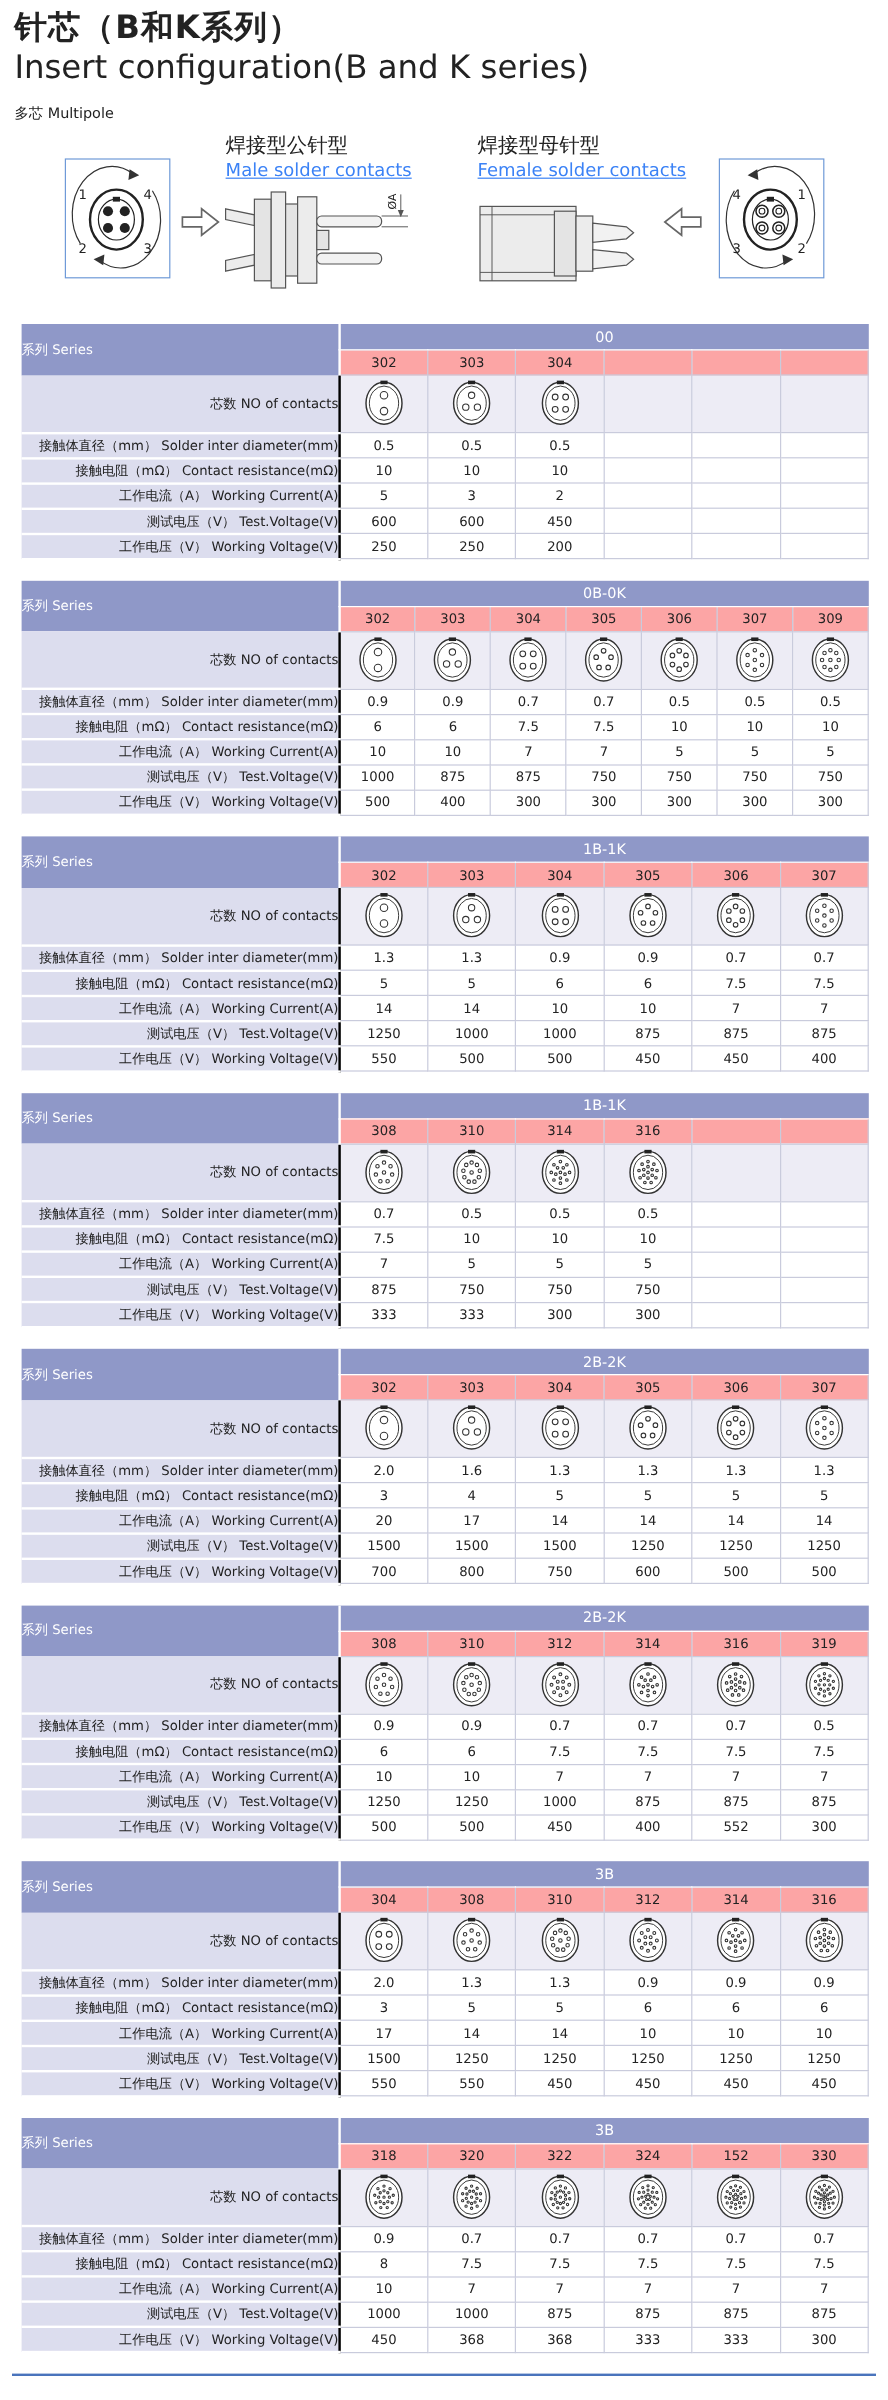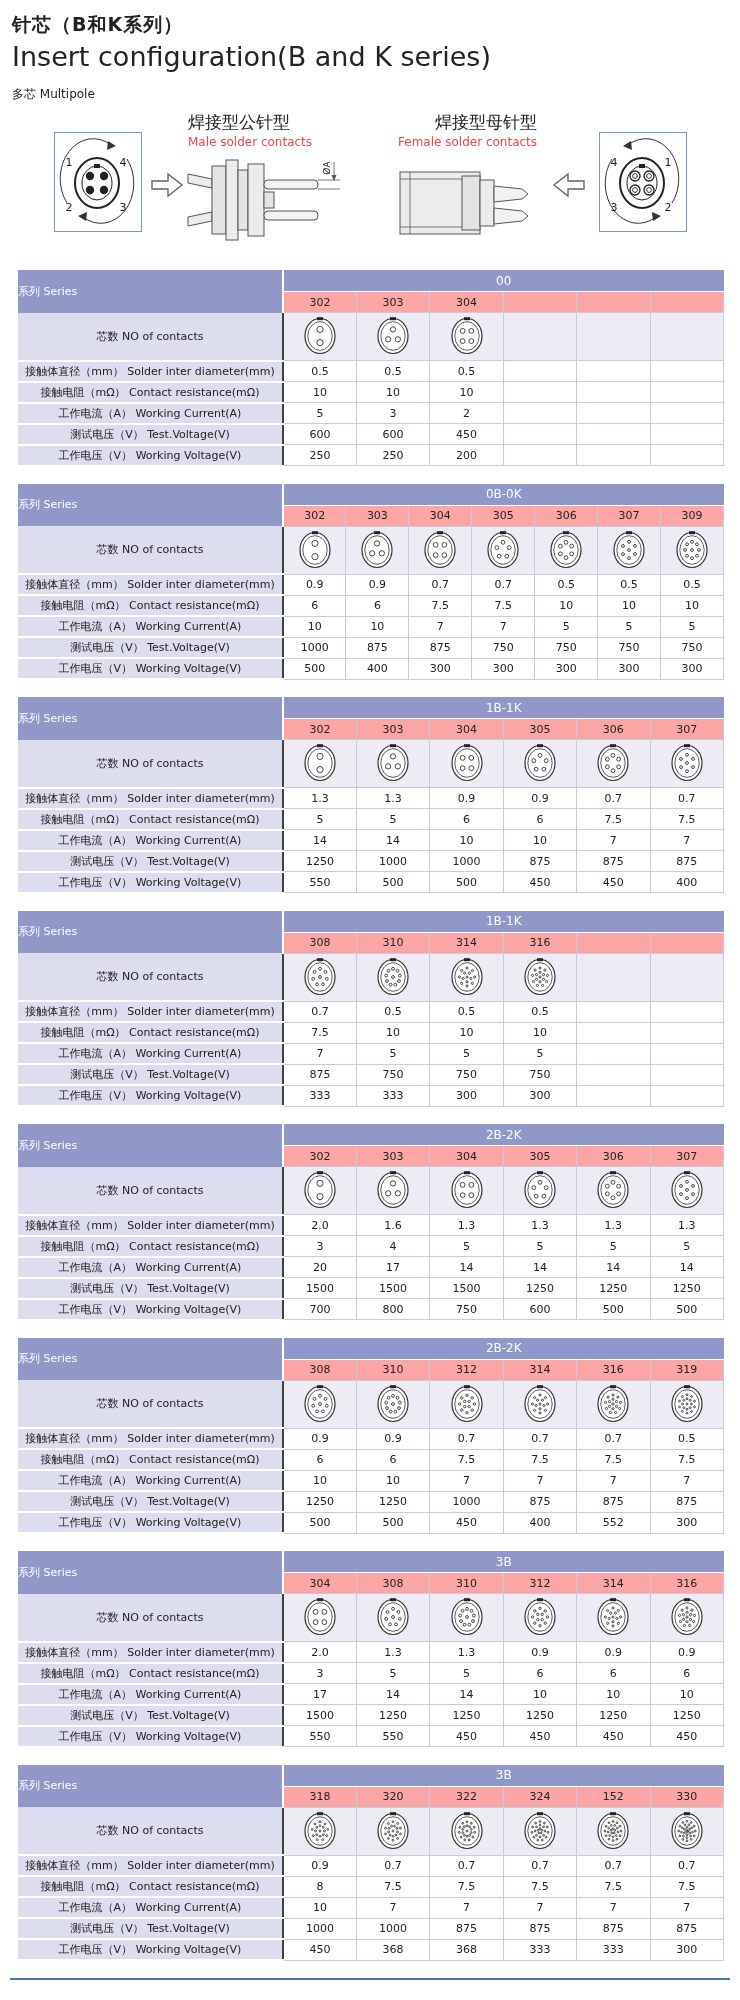--- a/index.html
+++ b/index.html
@@ -1,46 +1,46 @@
 <!DOCTYPE html>
 <html style="--band: #8f98c8; --lbl: #dcddee; --ccell: #edecf5; --grid: #c9cbdc; --boxborder: #6f9ad8; --rule: #4a74bc;"><head>
 <meta charset="utf-8">
 <style>
   html,body{margin:0;padding:0;background:#fff;}
   .page{position:relative;width:740px;height:2000px;background:#fff;overflow:hidden;
         font-family:"DejaVu Sans","Liberation Sans",sans-serif;color:#222;}
-  .title-zh{font-size:19px;font-weight:bold;margin:8px 0 0 12px;line-height:32px;letter-spacing:1px;}
+  .title-zh{font-size:27px;font-weight:bold;margin:8px 0 0 12px;line-height:32px;letter-spacing:1px;}
   .title-en{font-size:27px;font-weight:normal;margin:0 0 0 12px;line-height:33px;}
   .subtitle{font-size:12px;margin:9px 0 0 12px;line-height:24px;}
 
   .diagram-strip{position:relative;height:150px;margin-top:4px;}
   .face-box{position:absolute;top:22px;width:86px;height:98px;background:#fff;
             border:1px solid var(--boxborder,#6f9ad8);}
   .face-box.left{left:54px;} .face-box.right{left:599px;}
   .conn-label{position:absolute;top:3px;}
-  .conn-label.male{left:188px;} .conn-label.female{left:398px;text-align:right;}
+  .conn-label.male{left:188px;} .conn-label.female{left:398px;}
   .conn-label .zh{font-size:17px;line-height:21px;font-family:Liberation Mono, monospace;}
-  .conn-label .en{font-size:12px;line-height:17px;color:#ef4444;}
+  .conn-label .en{font-size:15px;line-height:17px;color:#3b82f6;text-decoration:underline;}
   .arrow-svg{position:absolute;top:60px;}
   .arrow-svg.right{left:150px;} .arrow-svg.left{left:552px;}
   .drawing{position:absolute;}
   .drawing.male{left:186px;top:44px;}
   .drawing.female{left:396px;top:50px;}
 
   .tables-region{margin-top:10px;}
   table.spec{width:706px;margin:0 0 17px 18px;border-collapse:collapse;table-layout:fixed;
              font-size:11px;color:#222;padding-left:23px;}
   table.spec td{padding:0;vertical-align:middle;}
   td.series-label{background:var(--band,#8f98c8);color:#fff;padding-left:10px;text-align:left;
                   border-right:2px solid #fff;font-size:11px;}
   td.series-name{background:var(--band,#8f98c8);color:#fff;text-align:center;font-size:12px;
                  border-bottom:1px solid #fff;height:21px;}
   tr.models td.val{height:20px;background:#fca5a5;border:1px solid var(--grid,#c9cbdc);text-align:center;}
-  td.lbl{background:var(--lbl,#dcddee);border-bottom:2px solid #fff;border-right:2px solid #404040;
-         padding-left:10px;text-align:center;}
+  td.lbl{background:var(--lbl,#dcddee);border-bottom:2px solid #fff;border-right:2px solid #000000;
+         padding-left:10px;text-align:right;}
   tr.contacts td.val{height:45px;background:var(--ccell,#edecf5);border:1px solid var(--grid,#c9cbdc);
                      text-align:center;}
   tr.specrow td.val{height:20px;background:#fff;border:1px solid var(--grid,#c9cbdc);text-align:center;}
   .footer-rule{height:2px;background:var(--rule,#4a74bc);margin:6px 10px 0 10px;}
 </style>
 </head>
 <body>
 
 <div class="page">
 

